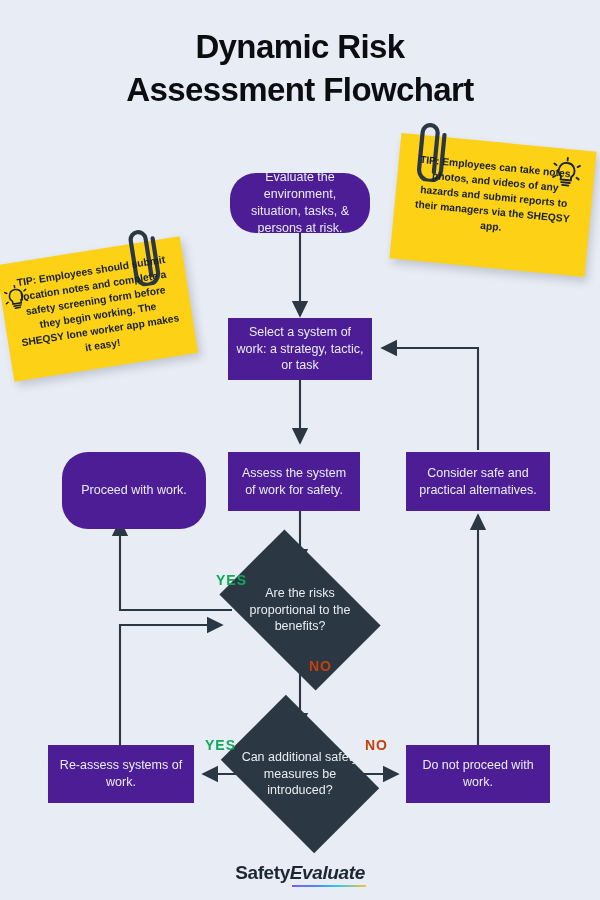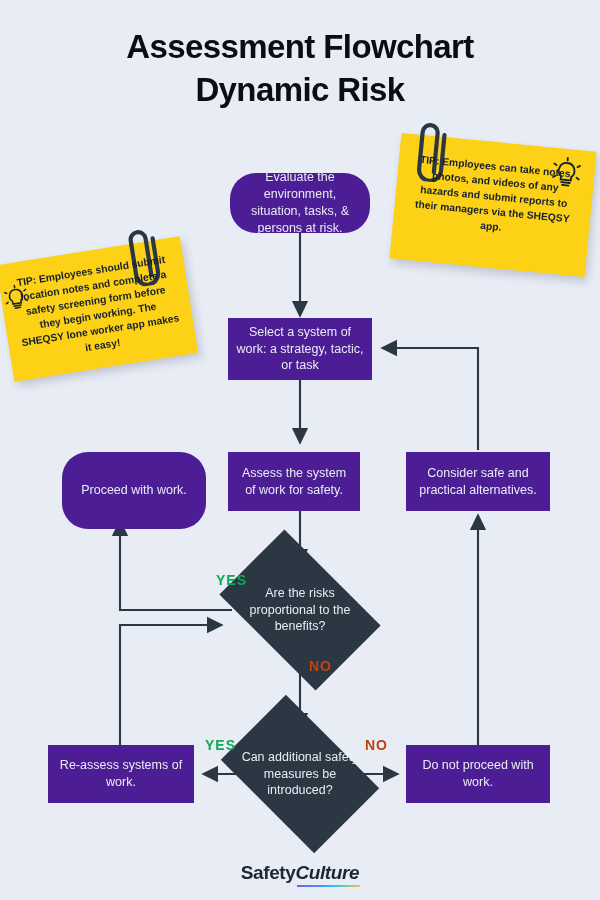--- a/index.html
+++ b/index.html
@@ -120,22 +120,22 @@
     position:absolute;
     left:2px; right:-1px; bottom:0;
     height:2.5px;
     background:linear-gradient(90deg,#7b5cf0 0%,#4f8bf5 35%,#35c6e8 62%,#f5c23c 100%);
   }
 </style>
 </head>
 <body>
 
 <div id="title">
+  <span class="ln">Dynamic Risk</span>
   <span class="ln">Assessment Flowchart</span>
-  <span class="ln">Dynamic Risk</span>
 </div>
 
 <svg id="wires" viewBox="0 0 600 900">
   <defs>
     <marker id="ah" markerWidth="9" markerHeight="9" refX="7.2" refY="4.5" orient="auto">
       <path d="M0,0.6 L8,4.5 L0,8.4 Z" fill="#2b3743"></path>
     </marker>
   </defs>
   <g stroke="#2b3743" stroke-width="2.1" fill="none">
 
@@ -240,14 +240,14 @@
       <line x1="2.4" y1="6.4" x2="4.3" y2="7.6"></line>
       <line x1="2.4" y1="17.6" x2="4.3" y2="16.4"></line>
     </g>
   </svg>
   <div class="ntxt">
     <b>TIP:</b><span> Employees can take notes, photos, and videos of any hazards and submit reports to their managers via the SHEQSY app.</span>
   </div>
 </div>
 
 <div id="logo">
-  <span class="safety">Safety</span><span class="culture">Culture</span>
+  <span class="safety">Safety</span><span class="culture">Evaluate</span>
 </div>
 
 </body></html>

